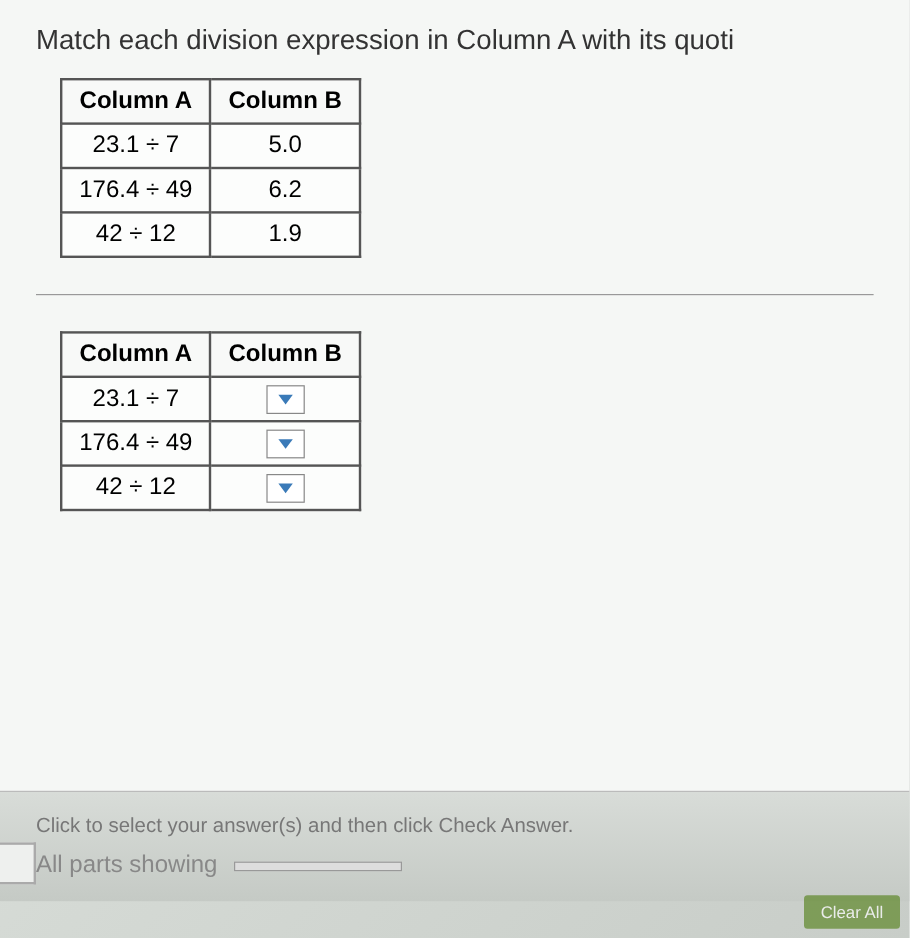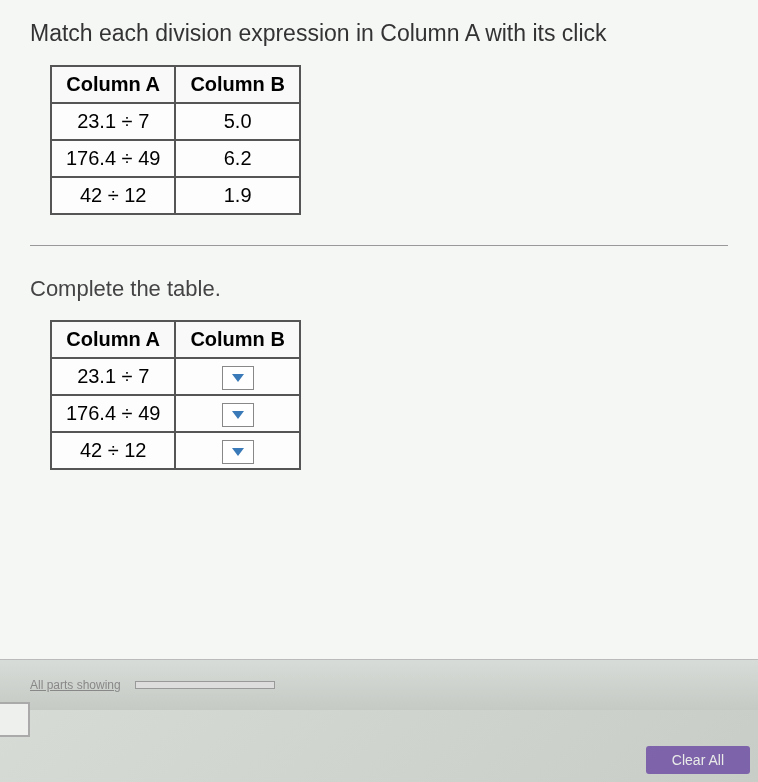--- a/index.html
+++ b/index.html
@@ -83,57 +83,56 @@
       font-size: 17px;
       color: #777;
       margin-bottom: 12px;
     }
     .parts-row {
       display: flex;
       align-items: center;
       gap: 14px;
     }
     .parts-label {
-      font-size: 12px;
+      font-size: 20px;
       color: #888;
-      text-decoration: underline;
     }
     .parts-bar {
       width: 140px;
       height: 8px;
       border: 1px solid #999;
       background: #ddd;
     }
     .bottom-button {
       position: absolute;
       bottom: 8px;
       right: 8px;
-      background: #4c1d95;
+      background: #4d7c0f;
       color: #fff;
-      padding: 6px 26px;
+      padding: 6px 14px;
       font-size: 14px;
       border-radius: 3px;
       opacity: 0.6;
     }
     .answer-box {
       position: absolute;
       bottom: 45px;
       left: 0;
       width: 30px;
       height: 35px;
       border: 2px solid #aaa;
       border-left: none;
       background: #eef0ee;
     }
   </style>
 </head>
 <body>
 
 <div class="content-area">
-  <div class="instruction">Match each division expression in Column A with its click</div>
+  <div class="instruction">Match each division expression in Column A with its quoti</div>
 
   <table class="data-table">
     <tbody>
         <tr>
       <th>Column A</th>
       <th>Column B</th>
     </tr>
     <tr>
       <td>23.1 ÷ 7</td>
       <td>5.0</td>
@@ -144,21 +143,20 @@
     </tr>
     <tr>
       <td>42 ÷ 12</td>
       <td>1.9</td>
     </tr>
   </tbody>
     </table>
 
   <hr class="divider">
 
-  <div class="sub-instruction">Complete the table.</div>
 
   <table class="data-table">
     <tbody>
         <tr>
       <th>Column A</th>
       <th>Column B</th>
     </tr>
     <tr>
       <td>23.1 ÷ 7</td>
       <td class="dropdown-cell">
@@ -181,20 +179,21 @@
         <div class="dropdown">
           <div class="dropdown-arrow"></div>
         </div>
       </td>
     </tr>
   </tbody>
     </table>
 </div>
 
 <div class="footer-area">
+  <div class="footer-text">Click to select your answer(s) and then click Check Answer.</div>
   <div class="parts-row">
     <span class="parts-label">All parts showing</span>
     <div class="parts-bar"></div>
   </div>
 </div>
 
 <div class="answer-box"></div>
 
 <div class="bottom-button">Clear All</div>
 

